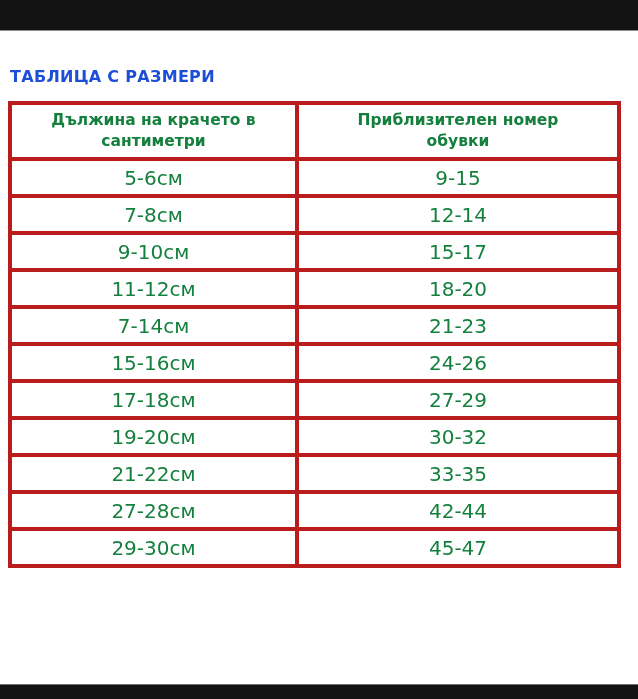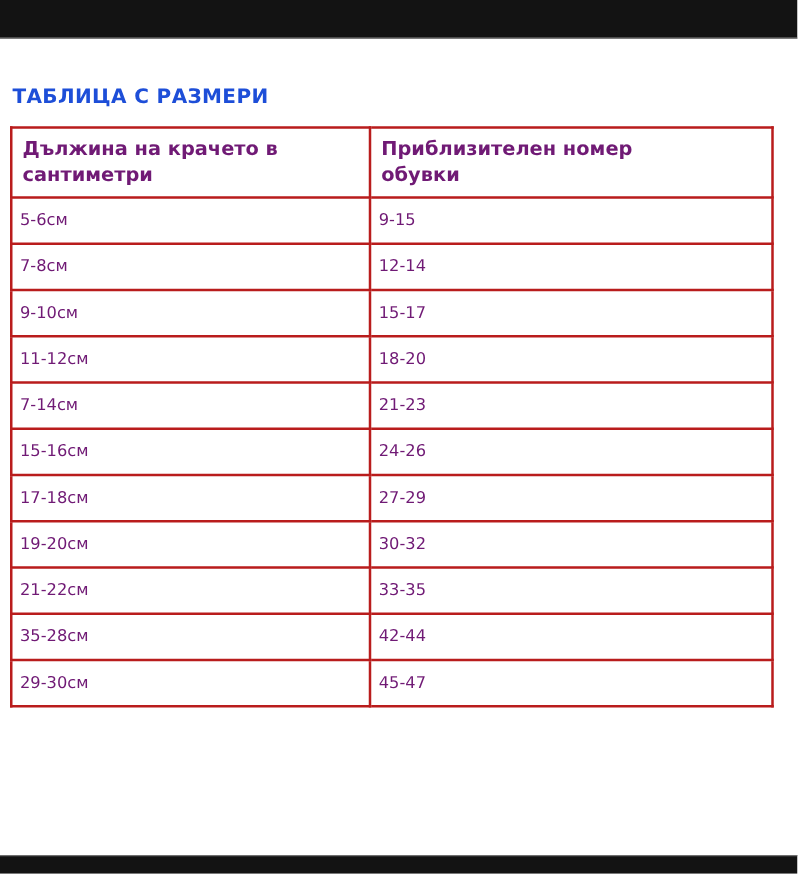--- a/index.html
+++ b/index.html
@@ -26,38 +26,38 @@
   }
   table.size-table {
     border-collapse:collapse;
     table-layout:fixed;
     width:609px;
     margin:16px 0 0 8px;
   }
   col.c1 { width:287px; }
   col.c2 { width:322px; }
   th, td {
-    border:2px solid #b91c1c;
-    text-align:left;
+    border:4px solid #b91c1c;
+    text-align:center;
     vertical-align:middle;
-    color:#701a75;
+    color:#15803d;
   }
   th {
     font-size:15.5px;
     font-weight:bold;
     height:56px;
     padding:4px 8px;
   }
   th .header-inner {
     display:inline-block;
     max-width:228px;
     line-height:1.35;
   }
   td {
-    font-size:13px;
+    font-size:20px;
     font-weight:normal;
     height:37px;
     padding:0 6px;
   }
   .bottom-bar {
     position:absolute;
     left:0; bottom:0;
     width:100%;
     height:15px;
     background:#131313;
@@ -117,21 +117,21 @@
       </tr>
       <tr>
         <td>19-20см</td>
         <td>30-32</td>
       </tr>
       <tr>
         <td>21-22см</td>
         <td>33-35</td>
       </tr>
       <tr>
-        <td>35-28см</td>
+        <td>27-28см</td>
         <td>42-44</td>
       </tr>
       <tr>
         <td>29-30см</td>
         <td>45-47</td>
       </tr>
     </tbody>
 </table>
 
 <div class="bottom-bar"></div>

